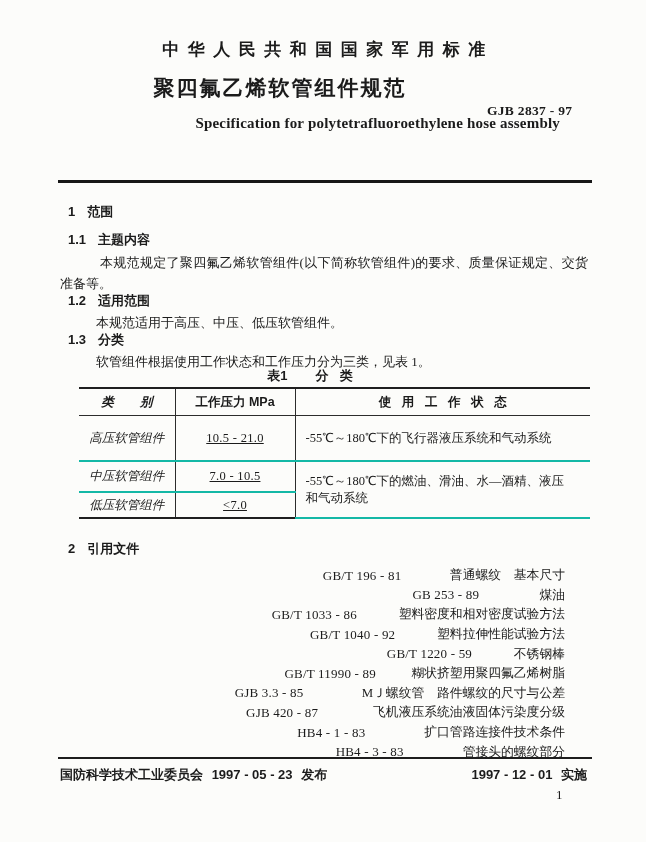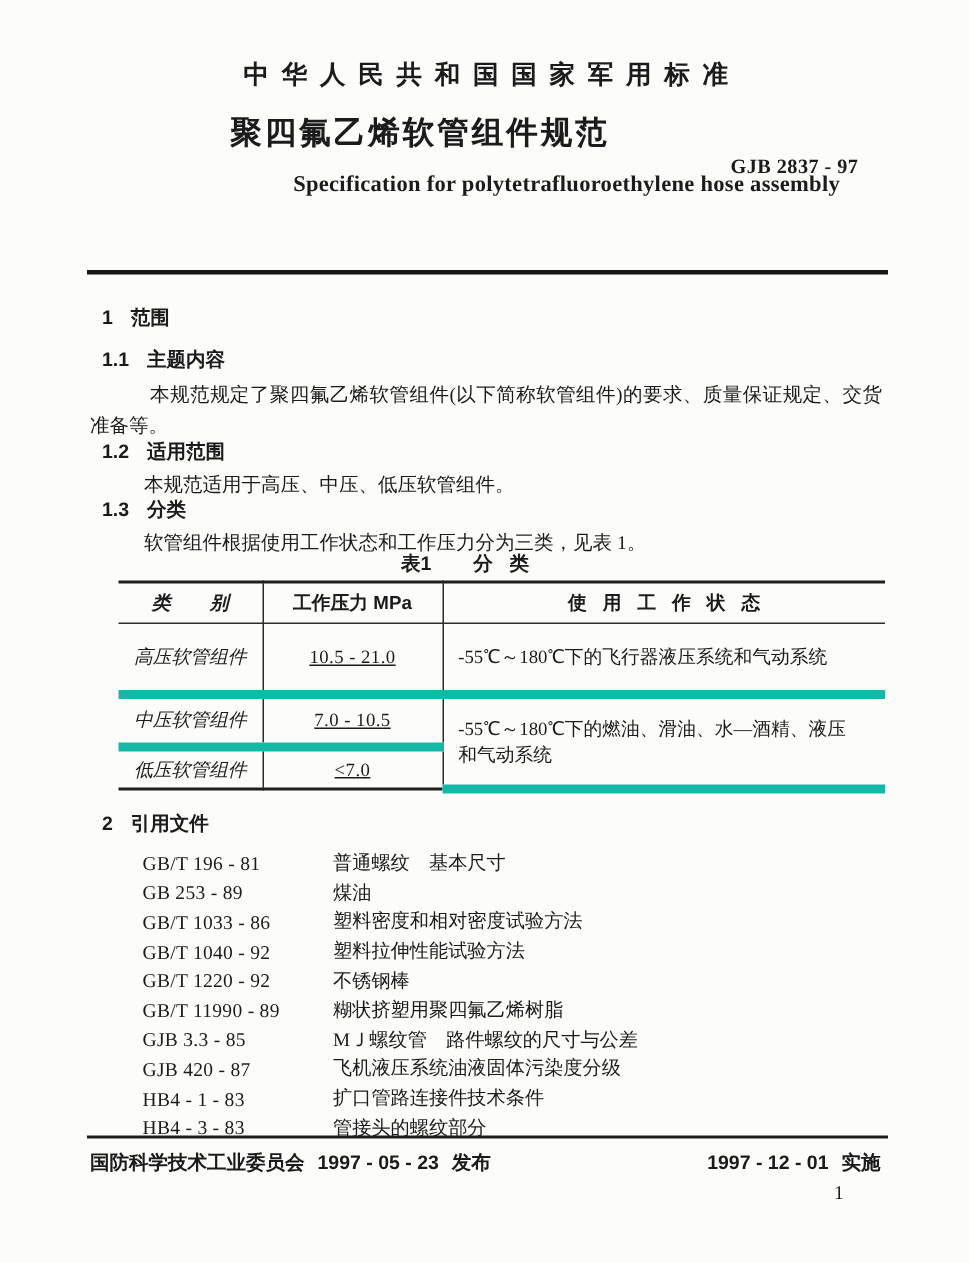--- a/index.html
+++ b/index.html
@@ -46,35 +46,35 @@
 
   table.t1 { top:387px; left:79px; width:511px; border-collapse:collapse;
     table-layout:fixed; position:absolute;
     border-top:2.5px solid #1f1f1f; border-bottom:2.5px solid #1f1f1f; }
   .t1 th, .t1 td { border-left:1px solid #2c2c2c; border-right:1px solid #2c2c2c;
     padding:0; vertical-align:middle; }
   .t1 th:first-child, .t1 td:first-child { border-left:none;font-style:italic; }
   .t1 th:last-child,  .t1 .no-right { border-right:none; }
   .t1 thead th { height:26px; font-size:12.5px; border-bottom:1.5px solid #2c2c2c;
     font-family:"Liberation Sans", sans-serif; font-weight:700; text-align:center; }
-  .t1 tbody td { font-size:12.5px; border-bottom:6px solid #14b8a6; }
+  .t1 tbody td { font-size:12.5px; border-bottom:2px solid #14b8a6; }
   .t1 tbody tr:last-child td { border-bottom:none; }
   .t1 .c-cat   { text-align:center; }
   .t1 .c-pres  { text-align:center; letter-spacing:0.3px;text-decoration:underline; }
   .t1 .c-usage { text-align:left; padding:3px 16px 3px 10px; line-height:16.5px;
     word-break:break-all; border-right:none; }
   .t1 .r1 td { height:38px; }
   .t1 .r2 td { height:29px; }
   .t1 .r3 td { height:24px; }
   .ls-wide { letter-spacing:2.1em; margin-right:-2.1em; }
   .ls-mid  { letter-spacing:0.85em; margin-right:-0.85em; }
 
   
   .refs { top:566px; left:95px; width:470px; }
-  .ref-row { height:19.6px; display:flex; align-items:center; }
+  .ref-row { height:19.6px; display:flex; align-items:center;justify-content:flex-end; }
   .ref-code  { width:127px; font-size:13px; letter-spacing:0.2px; flex:0 0 127px; }
   .ref-title { font-size:12.8px; }
 
   
   .rule-bottom { top:757px; left:58px; width:534px; height:2px; background:#1d1d1d; }
   .footer-left  { top:766px; left:60px;  font-size:13px; }
   .footer-right { top:766px; right:59px; font-size:13px; }
   .footer-left span, .footer-right span { margin-right:5px; }
   .footer-left span:last-child, .footer-right span:last-child { margin-right:0; }
   .page-num { top:787px; left:556px; font-size:13px; }
@@ -159,21 +159,21 @@
     </div>
     <div class="ref-row">
       <span class="ref-code">GB/T 1033 - 86</span>
       <span class="ref-title">塑料密度和相对密度试验方法</span>
     </div>
     <div class="ref-row">
       <span class="ref-code">GB/T 1040 - 92</span>
       <span class="ref-title">塑料拉伸性能试验方法</span>
     </div>
     <div class="ref-row">
-      <span class="ref-code">GB/T 1220 - 92</span>
+      <span class="ref-code">GB/T 1220 - 59</span>
       <span class="ref-title">不锈钢棒</span>
     </div>
     <div class="ref-row">
       <span class="ref-code">GB/T 11990 - 89</span>
       <span class="ref-title">糊状挤塑用聚四氟乙烯树脂</span>
     </div>
     <div class="ref-row">
       <span class="ref-code">GJB 3.3 - 85</span>
       <span class="ref-title">MＪ螺纹管　路件螺纹的尺寸与公差</span>
     </div>

